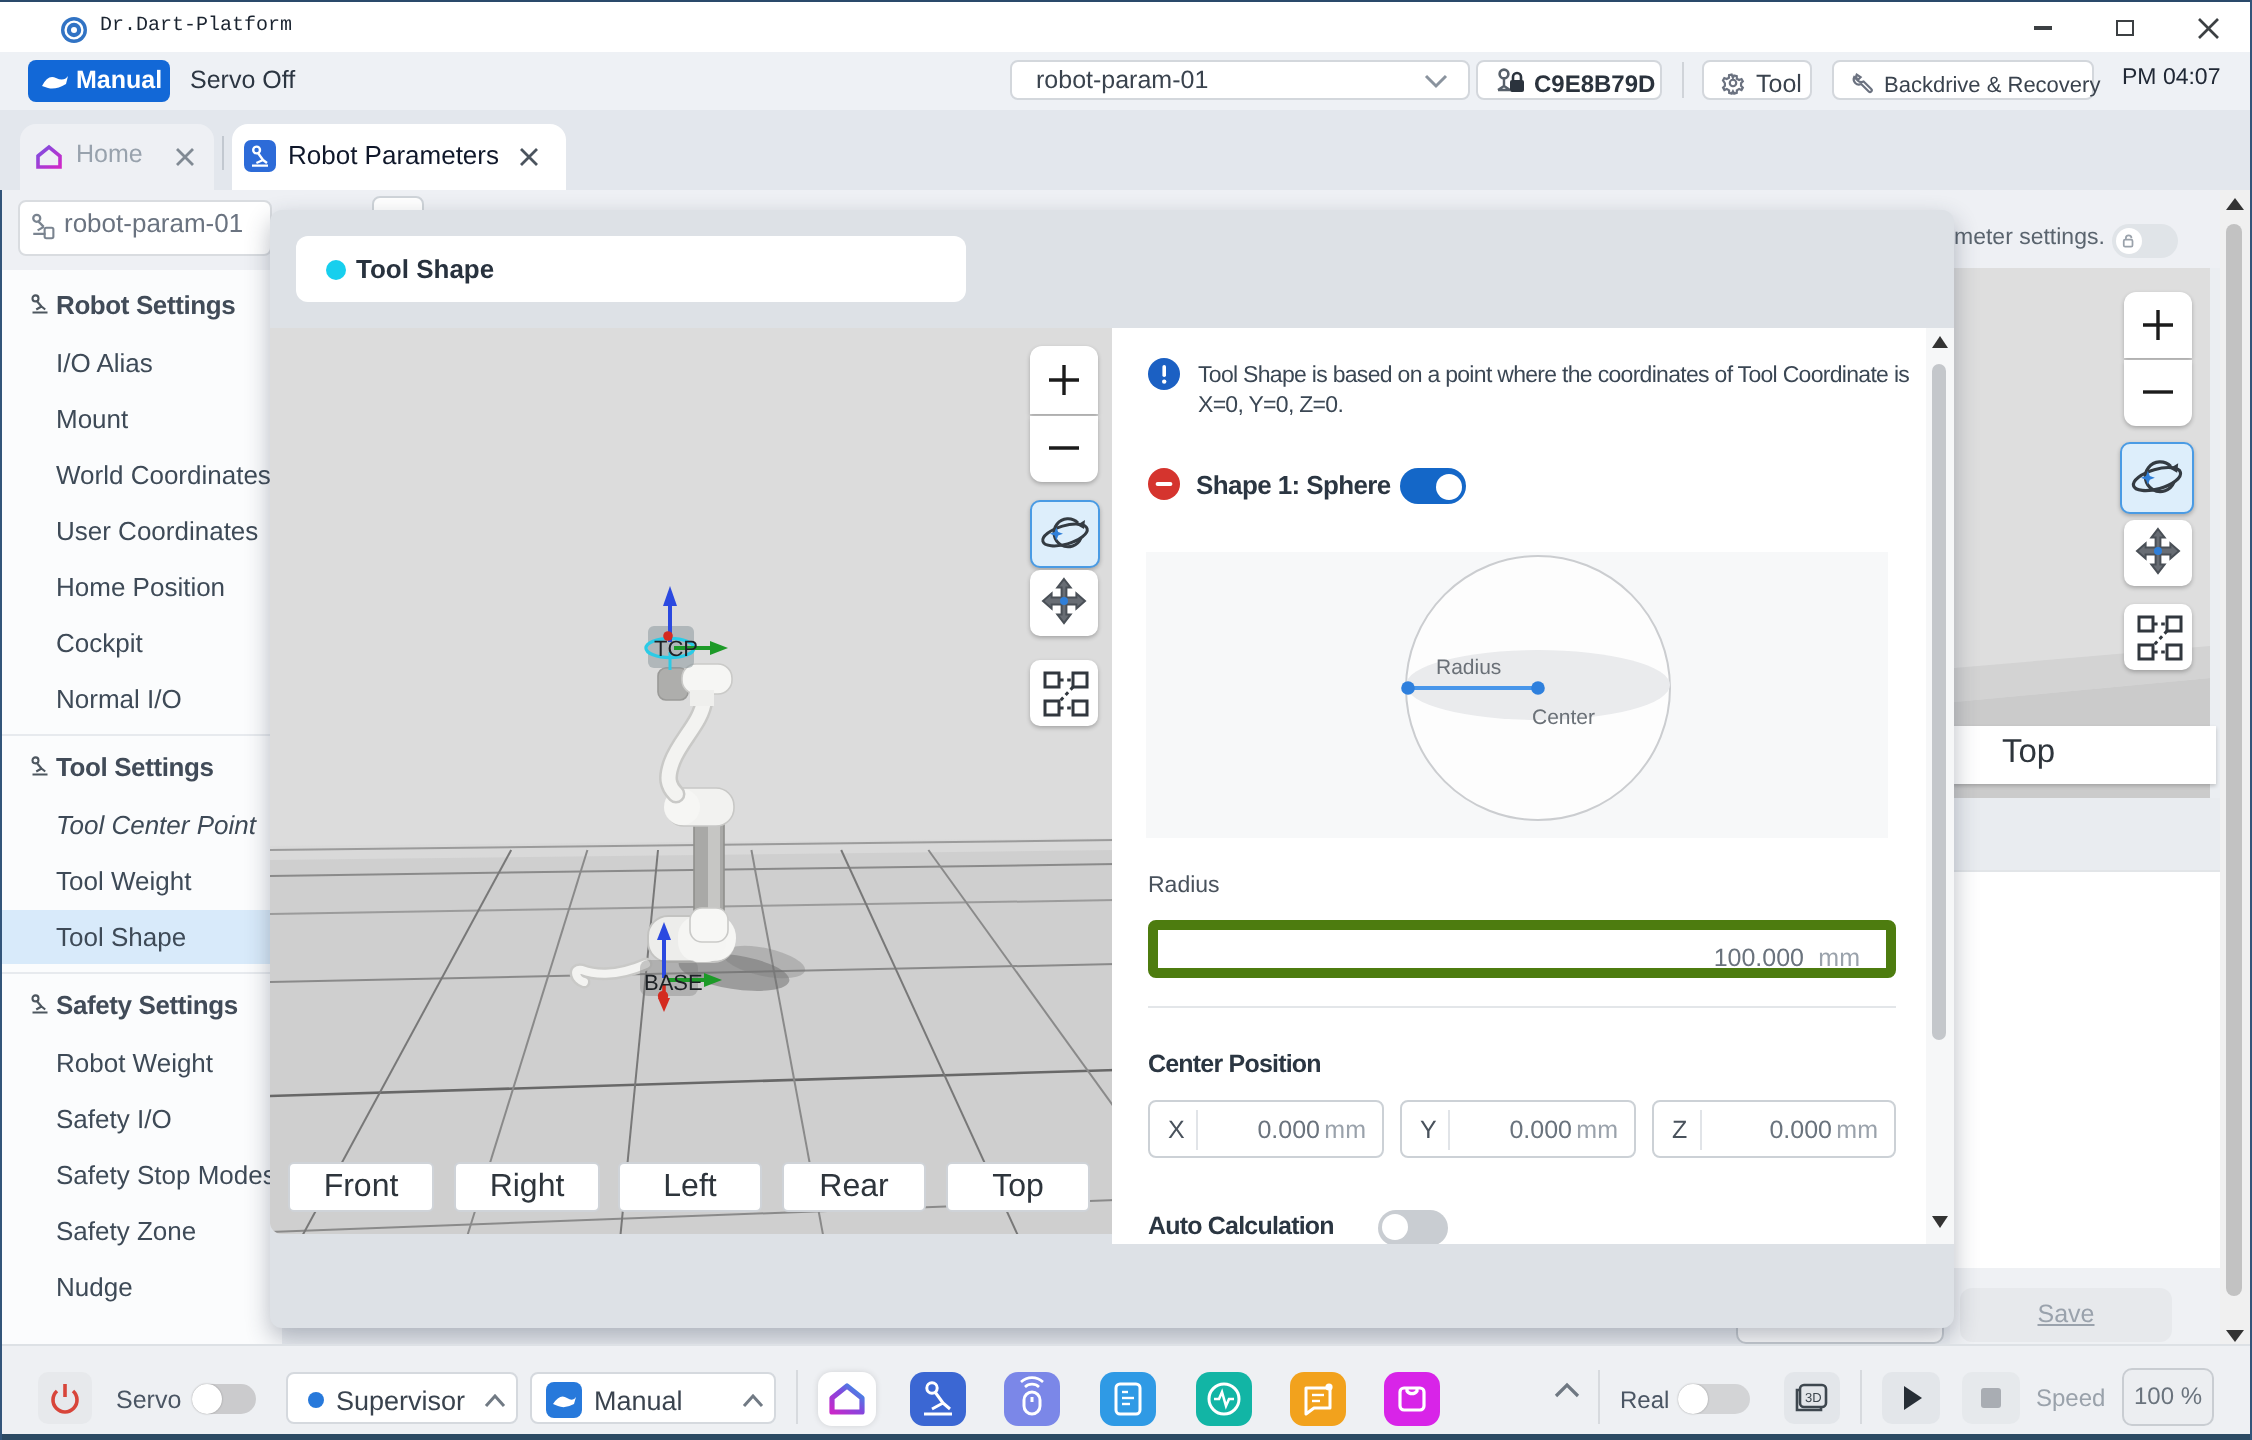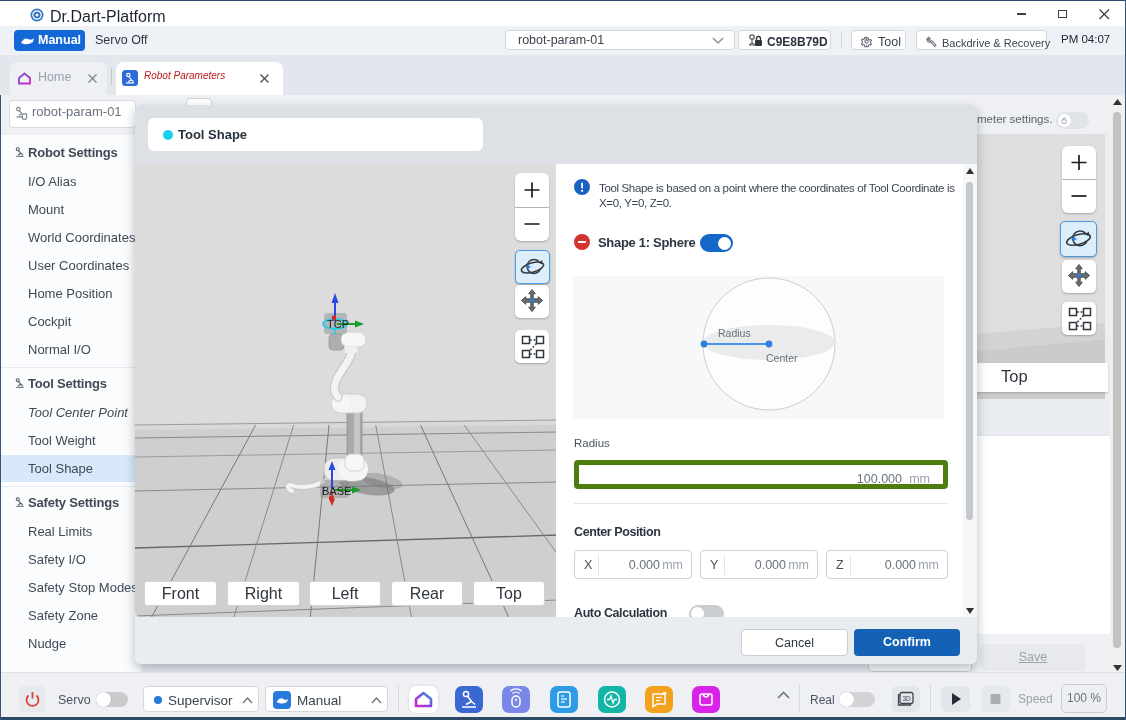--- a/index.html
+++ b/index.html
@@ -1,21 +1,21 @@
 <!DOCTYPE html>
 <html><head>
 <meta charset="utf-8">
 <style>
   * { margin:0; padding:0; box-sizing:border-box; }
   html,body { width:1126px; height:720px; overflow:hidden; }
   body { font-family:"Liberation Sans", sans-serif; position:relative; background:#ebeef2; }
   .abs { position:absolute; }
   
   #titlebar { left:0; top:0; width:1126px; height:26px; background:#ffffff; border-top:1px solid #2a4a6b; }
-  #titlebar .ttl { position:absolute; left:50px; top:7px; font-size:16px; color:#1b2430; }
+  #titlebar .ttl { position:absolute; left:50px; top:7px; font-size:10px; color:#1b2430;font-family:Liberation Mono, monospace; }
   
   #toolbar { left:0; top:26px; width:1126px; height:29px; background:#eef1f5; }
   #btn-manual { position:absolute; left:14px; top:4px; width:71px; height:21px; background:#1268d7; border-radius:4px; color:#fff; font-size:12.5px; font-weight:bold; line-height:21px; }
   #servooff { position:absolute; left:95px; top:7px; font-size:12.5px; color:#2c3642; }
   .tbox { position:absolute; top:4px; height:20px; background:#fff; border:1px solid #d3d7dc; border-radius:4px; font-size:12.5px; color:#3a434e; white-space:nowrap; }
   
   #tabbar { left:0; top:55px; width:1126px; height:40px; background:#e3e7ed; }
   .tab { position:absolute; top:7px; height:33px; border-radius:8px 8px 0 0; }
   
   #sidebar { left:1px; top:95px; width:140px; height:577px; background:#fbfcfd; }
@@ -107,21 +107,21 @@
   </div>
   <div class="abs" style="left:111px;top:13px;width:1px;height:17px;background:#c2c8d0;"></div>
   <div class="tab" style="left:116px;width:167px;background:#ffffff;">
     <svg class="abs" style="left:6px;top:8px" width="16" height="16">
         <rect width="16" height="16" rx="3.5" fill="#2d6bd8"></rect>
         <g stroke="#fff" stroke-width="1.2" fill="none">
           <circle cx="6.3" cy="5" r="1.7"></circle>
           <path d="M7 6.5 L9.5 10 M9.5 10 L6.2 11.5 M9.5 10 L11.5 11.5 M4 12.8 h8"></path>
         </g>
       </svg>
-    <span style="position:absolute;left:28px;top:8px;font-size:10px;color:#b91c1c;font-style:italic;">Robot Parameters</span>
+    <span style="position:absolute;left:28px;top:8px;font-size:13px;color:#0f172a;">Robot Parameters</span>
     <svg class="abs" style="left:143px;top:11px" width="11" height="11">
         <path d="M1.5 1.5 L9.5 9.5 M9.5 1.5 L1.5 9.5" stroke="#4b545e" stroke-width="1.4"></path>
       </svg>
   </div>
 </div>
 
 <div class="abs" id="sidebar">
   <div class="abs" style="left:0;top:0;width:140px;height:40px;background:#eef0f4;"></div>
   <div class="abs" style="left:8px;top:5px;width:127px;height:28px;background:#fff;border:1px solid #d9dce0;border-radius:4px;"></div>
   <svg class="abs" style="left:13px;top:11px" width="14" height="14" viewBox="0 0 16 16">
@@ -160,21 +160,21 @@
   <div class="abs" style="left:0;top:360px;width:140px;height:27px;background:#d8eafa;"></div>
   <div class="side-item" style="top:366px;">Tool Shape</div>
   <div class="abs" style="left:0;top:391px;width:140px;height:1px;background:#e7eaee;"></div>
   <svg class="abs" style="left:13px;top:401px" width="12" height="13" viewBox="0 0 16 16">
       <g stroke="#4d565f" stroke-width="1.4" fill="none">
         <circle cx="5" cy="3.6" r="2"></circle>
         <path d="M6 5.5 L9 9 M9 9 L5.5 11 M9 9 L11.5 11 M3 13 h10"></path>
       </g>
     </svg>
   <div class="side-head" style="top:400px;">Safety Settings</div>
-  <div class="side-item" style="top:429px;">Real Limits</div>
+  <div class="side-item" style="top:429px;">Robot Weight</div>
   <div class="side-item" style="top:457px;">Safety I/O</div>
   <div class="side-item" style="top:485px;">Safety Stop Modes</div>
   <div class="side-item" style="top:513px;">Safety Zone</div>
   <div class="side-item" style="top:541px;">Nudge</div>
 </div>
 
 <div id="bgpage">
   <div class="abs" style="left:141px;top:95px;width:984px;height:39px;background:#eef0f4;"></div>
   <div class="abs" style="left:186px;top:98px;width:26px;height:10px;background:#fff;border:1px solid #cfd4d9;border-radius:4px 4px 0 0;"></div>
   <div class="abs" style="left:977px;top:113px;font-size:11.5px;color:#5a646e;">meter settings.</div>
@@ -391,24 +391,20 @@
   </div>
   <div id="m-sb">
     <svg class="abs" style="left:3px;top:4px" width="8" height="7">
         <polygon points="4,0 8,6 0,6" fill="#333"></polygon>
       </svg>
     <div class="abs" style="left:3px;top:18px;width:7px;height:338px;background:#c4c7cb;border-radius:4px;"></div>
     <svg class="abs" style="left:3px;top:444px" width="8" height="7">
         <polygon points="4,6 8,0 0,0" fill="#333"></polygon>
       </svg>
   </div>
-  <div id="m-footer">
-    <div class="abs" style="left:606px;top:12px;width:107px;height:27px;background:#fff;border:1px solid #c9ced4;border-radius:4px;font-size:12.5px;color:#2e353c;text-align:center;line-height:26px;">Cancel</div>
-    <div class="abs" style="left:719px;top:12px;width:106px;height:27px;background:#1362b5;border-radius:4px;font-size:12.5px;font-weight:bold;color:#fff;text-align:center;line-height:27px;">Confirm</div>
-  </div>
 </div>
 
 <div class="abs" id="dock" style="left:0;top:672px;width:1126px;height:48px;background:#eef0f3;border-top:1px solid #dde1e5;">
   <div class="abs" style="left:19px;top:13px;width:27px;height:26px;background:#e7e9ec;border-radius:5px;"><svg width="27" height="26" viewBox="0 0 27 26">
         <g stroke="#d8453a" stroke-width="1.8" fill="none">
           <path d="M9.5 9.5 a6 6 0 1 0 8 0"></path>
           <line x1="13.5" y1="6" x2="13.5" y2="12.5"></line>
         </g>
       </svg></div>
   <div class="abs" style="left:58px;top:20px;font-size:12.5px;color:#4a5563;">Servo</div>

